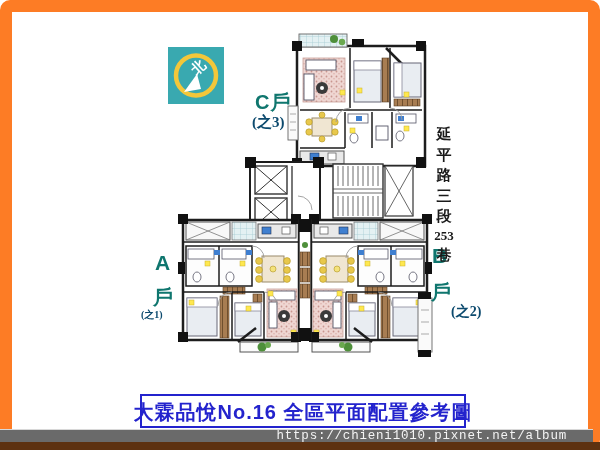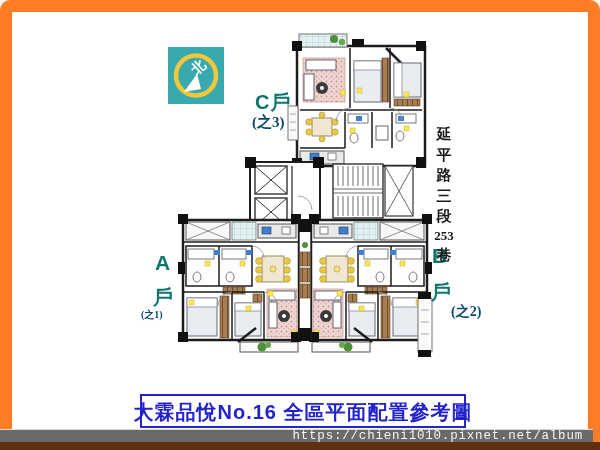--- a/index.html
+++ b/index.html
@@ -30,21 +30,21 @@
   .street-b{position:absolute;left:246px;top:357px;color:#1a1a1a;font-family:"Liberation Serif",serif;
             font-size:16px;font-weight:bold;letter-spacing:1px;}
   
   .caption{position:absolute;left:140px;top:394px;width:326px;height:34px;box-sizing:border-box;
            border:2px solid #2323cd;background:#fff;display:flex;align-items:flex-end;justify-content:center;
            color:#2323cd;font-size:20px;font-weight:bold;letter-spacing:1px;white-space:nowrap;}
   
   .footer-bar{position:absolute;left:0;top:429px;width:593px;height:13px;background:#6a6a6a;
               border-top:1px solid #d8d8d8;display:flex;align-items:center;justify-content:flex-end;}
   .footer-bar .url{color:#f4f4f4;font-family:"Liberation Mono",monospace;font-size:12.5px;
-                   letter-spacing:0.8px;padding-right:10px;line-height:13px;}
+                   letter-spacing:0.8px;padding-right:26px;line-height:13px;}
   .footer-strip{position:absolute;left:0;top:442px;width:600px;height:8px;background:#5d3110;}
 </style>
 </head>
 <body>
 
 <div class="stage">
 
   <svg class="plan" width="600" height="450" viewBox="0 0 600 450">
     <defs>
       <pattern id="tile" width="6" height="6" patternUnits="userSpaceOnUse">

